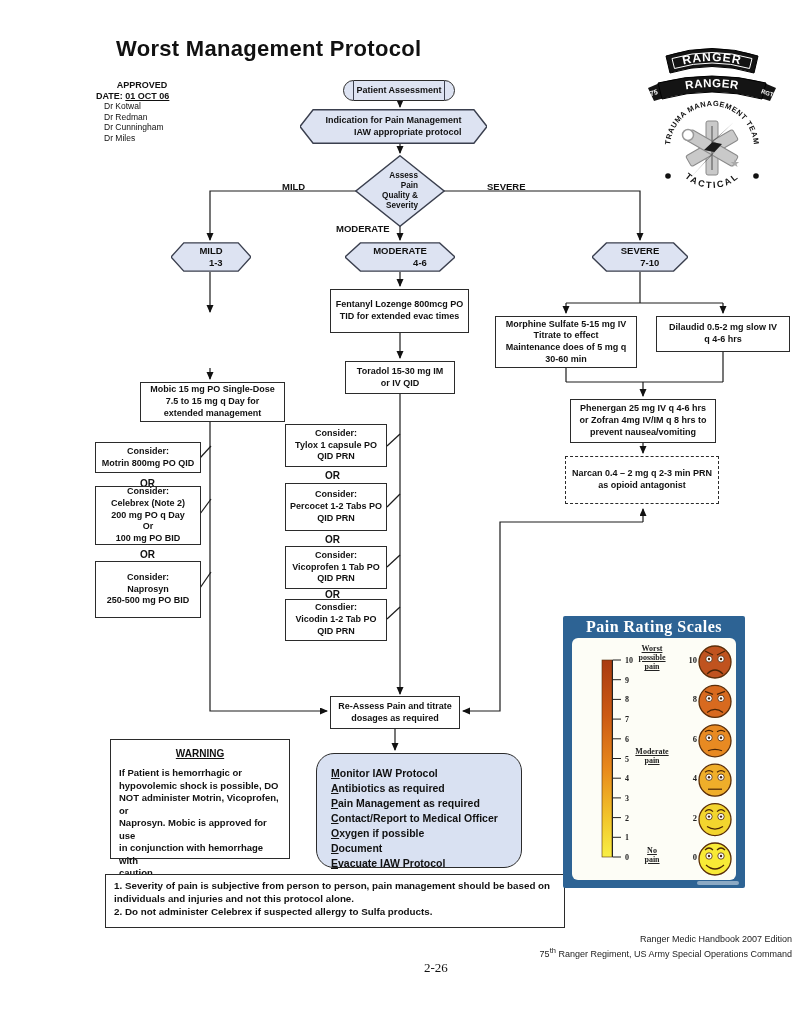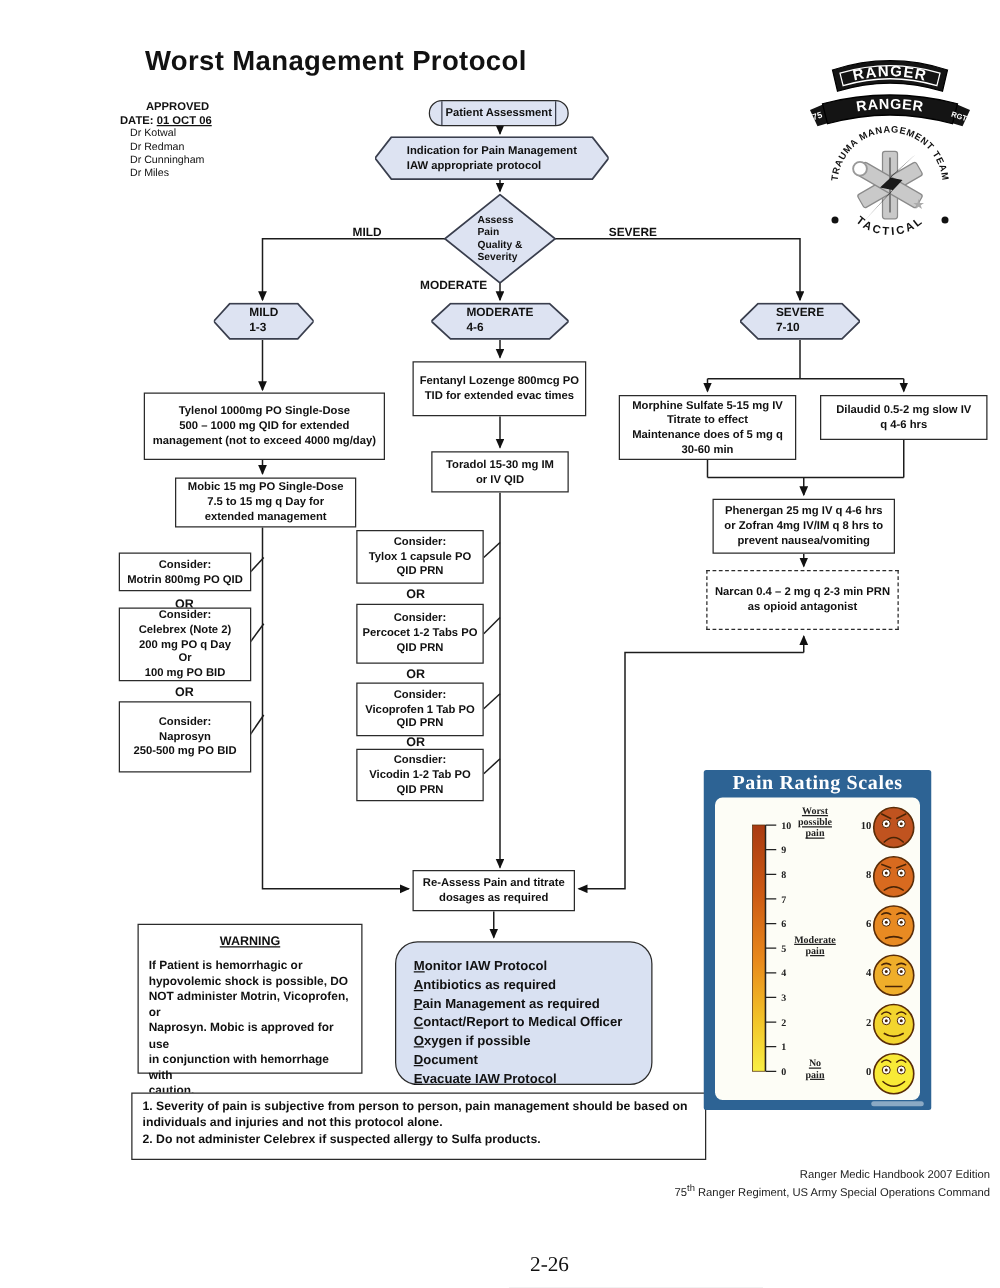--- a/index.html
+++ b/index.html
@@ -8,40 +8,40 @@
   .abs{position:absolute;}
   .ml{white-space:pre-line;}
   .box{position:absolute;border:1.4px solid #2b2b2b;background:#fff;display:flex;
        align-items:center;justify-content:center;text-align:center;
        font-weight:bold;font-size:9px;line-height:1.3;color:#111;padding:2px;box-sizing:border-box;}
   .dashed{border-style:dashed;}
   .or{position:absolute;font-weight:bold;font-size:10px;color:#111;}
   .shape{position:absolute;}
   .shape>svg{position:absolute;left:0;top:0;width:100%;height:100%;}
   .shape .lbl{position:absolute;left:0;top:0;right:0;bottom:0;display:flex;align-items:center;
-       justify-content:center;text-align:left;font-weight:bold;font-size:9.5px;line-height:1.25;color:#111;}
+       justify-content:center;text-align:right;font-weight:bold;font-size:9.5px;line-height:1.25;color:#111;}
   .branchlbl{position:absolute;font-weight:bold;font-size:9.5px;color:#111;}
   .u{text-decoration:underline;}
   #title{position:absolute;left:116px;top:36px;font-size:22px;font-weight:bold;letter-spacing:.3px;}
   #approval{position:absolute;left:96px;top:80px;width:110px;font-size:9px;}
   #approval .ap{font-weight:bold;text-align:center;width:92px;}
   #approval .dt{font-weight:bold;margin-top:1px;}
   #approval .dr{font-size:8.5px;margin-left:8px;line-height:10.5px;}
   
   #stadium{border-radius:11px;background:#dde3f2;}
   #stadium:before,#stadium:after{content:"";position:absolute;top:0;bottom:0;width:0;border-left:1px solid #3a3f4e;}
   #stadium:before{left:9px;} #stadium:after{right:9px;}
   #monitor{position:absolute;border:1.6px solid #2b2b2b;background:#d9e1f2;border-radius:18px;
        font-size:10.5px;font-weight:bold;line-height:15px;padding:12px 10px 8px 14px;box-sizing:border-box;text-align:left;}
   #warning{position:absolute;border:1.4px solid #2b2b2b;background:#fff;padding:8px 8px;box-sizing:border-box;}
   #warning .wt{text-align:center;font-weight:bold;font-size:10px;margin-bottom:8px;}
   #warning .wb{font-weight:bold;font-size:9.5px;line-height:1.32;}
   #notes{position:absolute;border:1.3px solid #2b2b2b;background:#fff;padding:5px 8px;box-sizing:border-box;
        font-weight:bold;font-size:9.8px;line-height:1.32;}
-  #pagenum{position:absolute;font-family:"Liberation Serif",serif;font-size:17px;margin-top:42px;}
+  #pagenum{position:absolute;font-family:"Liberation Serif",serif;font-size:13px;}
   #footer-right{position:absolute;text-align:right;font-size:9px;line-height:12px;color:#222;}
   
   #pain-panel{position:absolute;background:#2d6394;border-radius:2px;}
   #pain-panel .hdr{position:absolute;left:0;right:0;top:2px;text-align:center;color:#fff;
        font-family:"Liberation Serif",serif;font-weight:bold;font-size:16px;letter-spacing:.5px;}
   #pain-panel .inner{position:absolute;left:9px;top:22px;width:164px;height:242px;background:#fdfdf6;border-radius:6px;}
   #pain-panel .plabel{position:absolute;font-family:"Liberation Serif",serif;font-weight:bold;font-size:8px;
        line-height:1.15;text-align:center;color:#222;text-decoration:underline;}
   #pain-panel .credit{position:absolute;right:6px;bottom:3px;width:42px;height:4px;background:rgba(255,255,255,.45);border-radius:2px;}
   svg text{font-family:"Liberation Serif",serif;}
@@ -144,23 +144,20 @@
 4-6</div>
   </div>
   <div class="shape" style="left:592px;top:242px;width:96px;height:30px;">
     <svg viewBox="0 0 100 100" preserveAspectRatio="none">
         <polygon points="0,50 15,3 85,3 100,50 85,97 15,97" fill="#dde3f2" stroke="#3a3f4e" stroke-width="1.4" vector-effect="non-scaling-stroke"></polygon>
       </svg>
     <div class="lbl ml">SEVERE
 7-10</div>
   </div>
 
-  <div class="box ml" style="left:115px;top:314px;width:193px;height:54px;">Tylenol 1000mg PO Single-Dose
-500 – 1000 mg QID for extended
-management (not to exceed 4000 mg/day)</div>
   <div class="box ml" style="left:140px;top:382px;width:145px;height:40px;">Mobic 15 mg PO Single-Dose
 7.5 to 15 mg q Day for
 extended management</div>
   <div class="box ml" style="left:95px;top:442px;width:106px;height:31px;">Consider:
 Motrin 800mg PO QID</div>
   <div class="or" style="left:140px;top:478px;">OR</div>
   <div class="box ml" style="left:95px;top:486px;width:106px;height:59px;">Consider:
 Celebrex (Note 2)
 200 mg PO q Day
 Or

